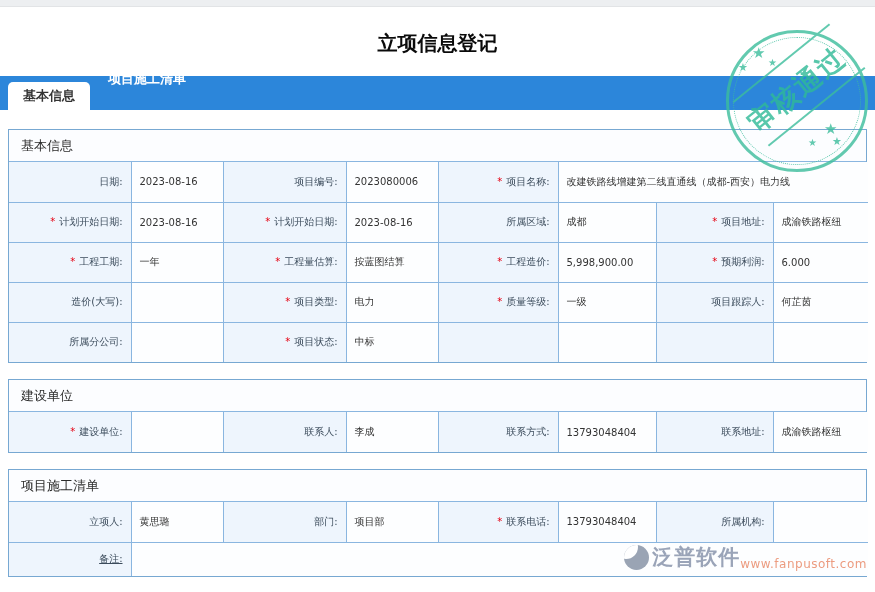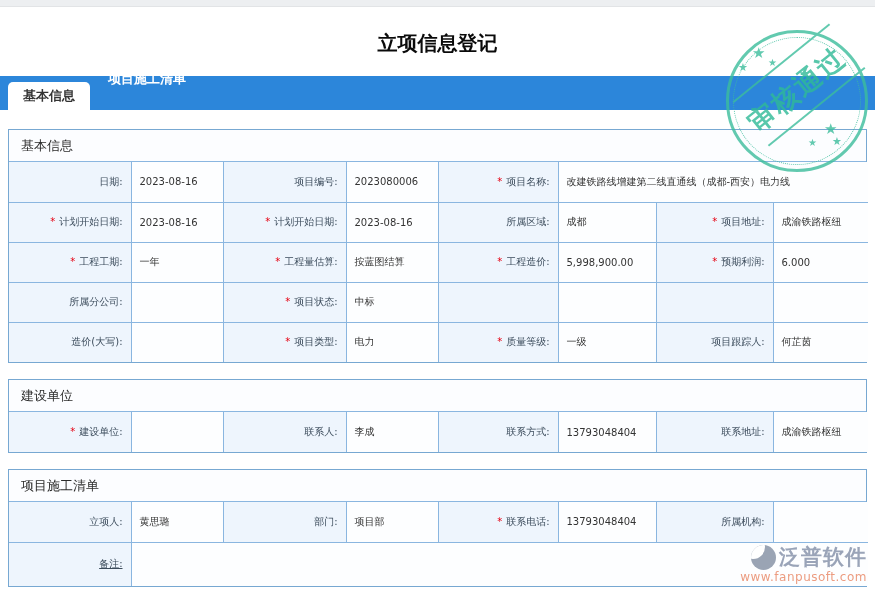--- a/index.html
+++ b/index.html
@@ -39,21 +39,21 @@
     height:40px; font-size:10px; border:1px solid #8ab6e0;
     padding:0 8px; overflow:hidden; white-space:nowrap;
   }
   td:first-child { border-left:none; }
   td:last-child { border-right:none; }
   tr:first-child td { border-top:none; }
   tr:last-child td { border-bottom:none; }
   td.lbl { background:#eef5fd; text-align:right; color:#3c4c5c; }
   td.val { background:#fdfeff; text-align:left; color:#333; }
   td.remark-val { height:34px; }
-  tr.remark-row td { height:44px;text-decoration:underline; }
+  tr.remark-row td { height:34px;text-decoration:underline; }
   .req { color:#e60012; margin-right:4px; }
   
   .stamp {
     position:absolute; left:726px; top:30px; width:142px; height:142px;
     z-index:20; pointer-events:none; opacity:.8;
   }
   .stamp-ring-outer { position:absolute; inset:0; border:3px solid #3cbd9c; border-radius:50%; }
   .stamp-ring-inner { position:absolute; inset:7px; border:1px dotted #3cbd9c; border-radius:50%; }
   .stamp-text {
     position:absolute; left:-11px; top:42px; width:164px; text-align:center;
@@ -66,21 +66,21 @@
   .stamp-star { position:absolute; color:#3cbd9c; line-height:1; }
   .stamp-star.s1 { left:26px; top:16px; font-size:15px; }
   .stamp-star.s2 { left:12px; top:32px; font-size:11px; }
   .stamp-star.s3 { left:42px; top:28px; font-size:10px; }
   .stamp-star.s4 { left:98px; top:92px; font-size:15px; }
   .stamp-star.s5 { left:106px; top:106px; font-size:11px; }
   .stamp-star.s6 { left:82px; top:108px; font-size:10px; }
   
   .logo {
     position:absolute; right:8px; top:543px; z-index:15;
-    display:flex; flex-direction:column; align-items:flex-end;
+    display:flex; flex-direction:row; align-items:flex-end;
   }
   .logo-top { display:flex; align-items:center; gap:3px; }
   .logo-icon { width:25px; height:25px; border-radius:50%; background:#9aa4b4; position:relative; overflow:hidden; }
   .logo-icon::after {
     content:""; position:absolute; left:-10px; top:-10px;
     width:24px; height:24px; border-radius:50%; background:#fff;
   }
   .logo-name { font-size:21px; font-weight:bold; color:#9aa4b8; letter-spacing:1px; }
   .logo-url { font-size:12px; color:#ec9c80; letter-spacing:.5px; margin-top:-1px; }
 </style>
@@ -132,38 +132,38 @@
       <td class="lbl"><span class="req">*</span><span>工程工期:</span></td>
       <td class="val">一年</td>
       <td class="lbl"><span class="req">*</span><span>工程量估算:</span></td>
       <td class="val">按蓝图结算</td>
       <td class="lbl"><span class="req">*</span><span>工程造价:</span></td>
       <td class="val">5,998,900.00</td>
       <td class="lbl"><span class="req">*</span><span>预期利润:</span></td>
       <td class="val">6.000</td>
     </tr>
     <tr>
-      <td class="lbl"><span>所属分公司:</span></td>
-      <td class="val"></td>
-      <td class="lbl"><span class="req">*</span><span>项目状态:</span></td>
-      <td class="val">中标</td>
-      <td class="lbl"></td>
-      <td class="val"></td>
-      <td class="lbl"></td>
-      <td class="val"></td>
-    </tr>
-    <tr>
       <td class="lbl"><span>造价(大写):</span></td>
       <td class="val"></td>
       <td class="lbl"><span class="req">*</span><span>项目类型:</span></td>
       <td class="val">电力</td>
       <td class="lbl"><span class="req">*</span><span>质量等级:</span></td>
       <td class="val">一级</td>
       <td class="lbl"><span>项目跟踪人:</span></td>
       <td class="val">何芷茵</td>
+    </tr>
+    <tr>
+      <td class="lbl"><span>所属分公司:</span></td>
+      <td class="val"></td>
+      <td class="lbl"><span class="req">*</span><span>项目状态:</span></td>
+      <td class="val">中标</td>
+      <td class="lbl"></td>
+      <td class="val"></td>
+      <td class="lbl"></td>
+      <td class="val"></td>
     </tr>
   </tbody>
     </table>
 </div>
 
 <div class="section s2">
   <div class="section-title">建设单位</div>
   <table>
     <colgroup>
       <col style="width:122px">

